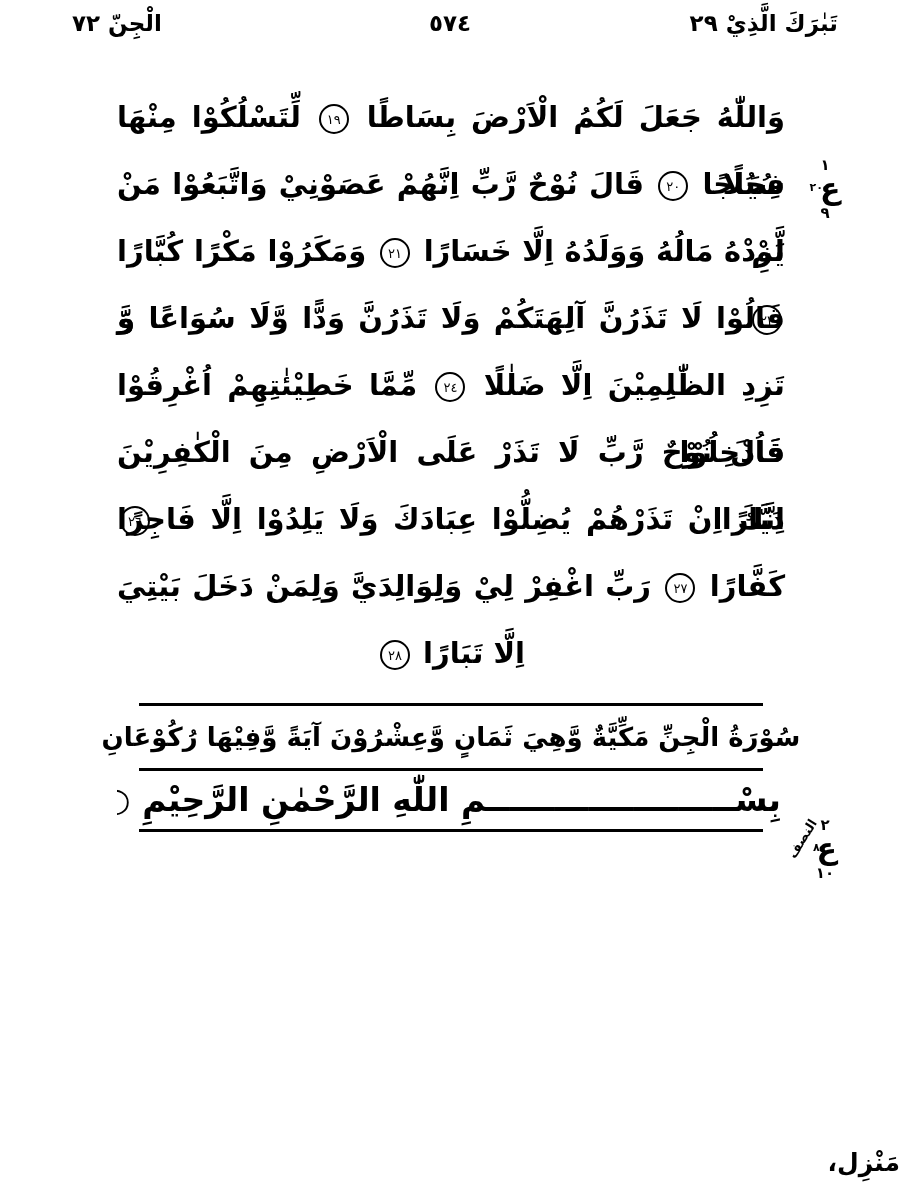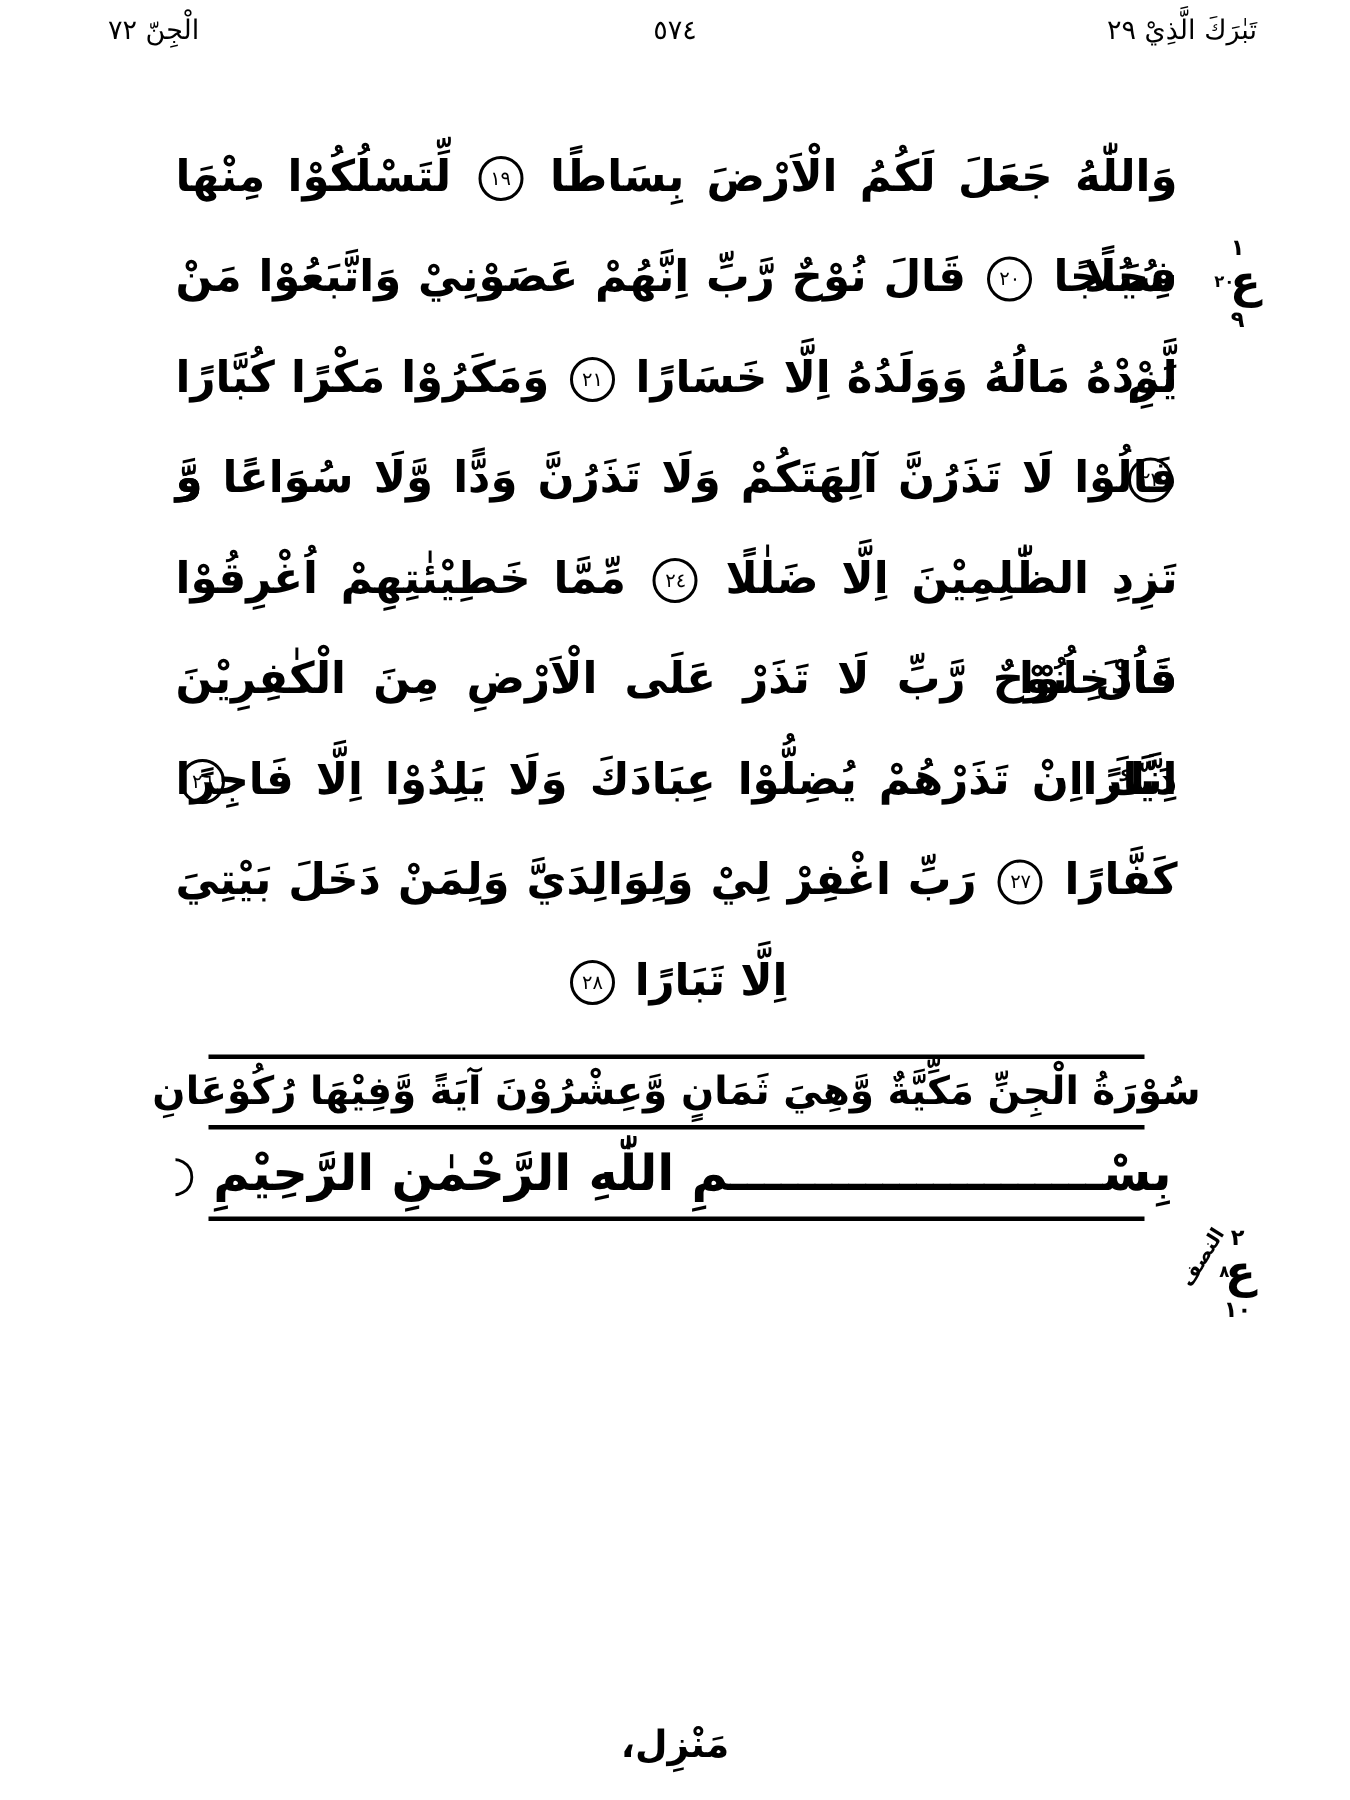--- a/index.html
+++ b/index.html
@@ -3,41 +3,41 @@
 <meta charset="utf-8">
 <style>
   html,body{margin:0;padding:0;background:#e8e8e8;}
   .page{
     position:relative; width:900px; height:1200px; margin:0 auto;
     background:#ffffff; color:#000;
     font-family:"DejaVu Sans", sans-serif;
     direction:rtl; overflow:hidden;
   }
   
-  .hdr-item{position:absolute; top:10px; font-size:18px; font-weight:400; white-space:nowrap;}
+  .hdr-item{position:absolute; top:10px; font-size:23px; font-weight:700; white-space:nowrap;}
   .hdr-juz{right:62px;margin-left:45px;}
   .hdr-page{left:50%; transform:translateX(-50%);}
   .hdr-surah{left:72px;}
   
   .text-col{position:absolute; top:84px; right:115px; width:668px;}
   .qline{
     font-size:29px; font-weight:700; line-height:67px; height:67px;
     text-align:justify; text-align-last:justify;
   }
   .qline.centered{text-align:center; text-align-last:center;}
   .ayah-circle{
     display:inline-flex; align-items:center; justify-content:center;
     width:30px; height:30px; border:2.5px solid #000; border-radius:50%;
     font-size:13px; font-weight:400; line-height:1;
     vertical-align:middle; margin:0 3px; box-sizing:border-box;
   }
   .rule{height:3px; background:#000; border:0; margin:0 22px;}
   .rule-1{margin-top:16px;}
   .surah-band{
-    height:44px; display:flex; align-items:center; justify-content:center;
+    height:62px; display:flex; align-items:center; justify-content:center;
     font-size:26px; font-weight:700; letter-spacing:-1px; white-space:nowrap;
   }
   .bismillah{
     height:58px; line-height:58px; font-size:33px; font-weight:700;
     text-align:right; padding-right:4px; white-space:nowrap; overflow:hidden;
   }
   .jinn-verse{
     font-size:24px; font-weight:700; line-height:66px; height:66px;
     text-align:justify; text-align-last:justify;
   }
@@ -56,21 +56,21 @@
   .rm-count{font-size:11px; margin-right:-3px; margin-bottom:10px;}
   .rm-bottom{font-size:15px; margin-top:2px;}
   .rm-label{
     position:absolute; top:14px; right:24px;
     font-size:13px; transform:rotate(-58deg); transform-origin:center;
     white-space:nowrap;
   }
   
   .catchword{
     position:absolute; top:1148px; left:0; width:100%;
-    text-align:center; font-size:25px; font-weight:700;
+    font-size:25px; font-weight:700;
   }
 </style>
 </head>
 <body>
 
 <div class="page">
 
   <div class="hdr-item hdr-juz">تَبٰرَكَ الَّذِيْ ٢٩</div>
   <div class="hdr-item hdr-page">٥٧٤</div>
   <div class="hdr-item hdr-surah">الْجِنّ ٧٢</div>

